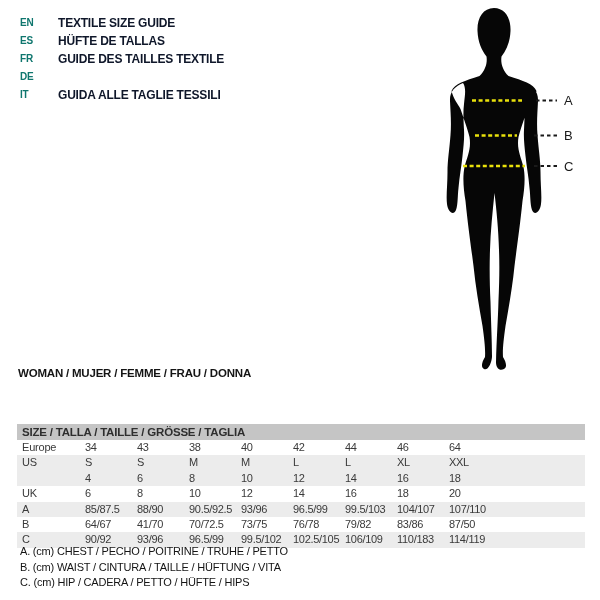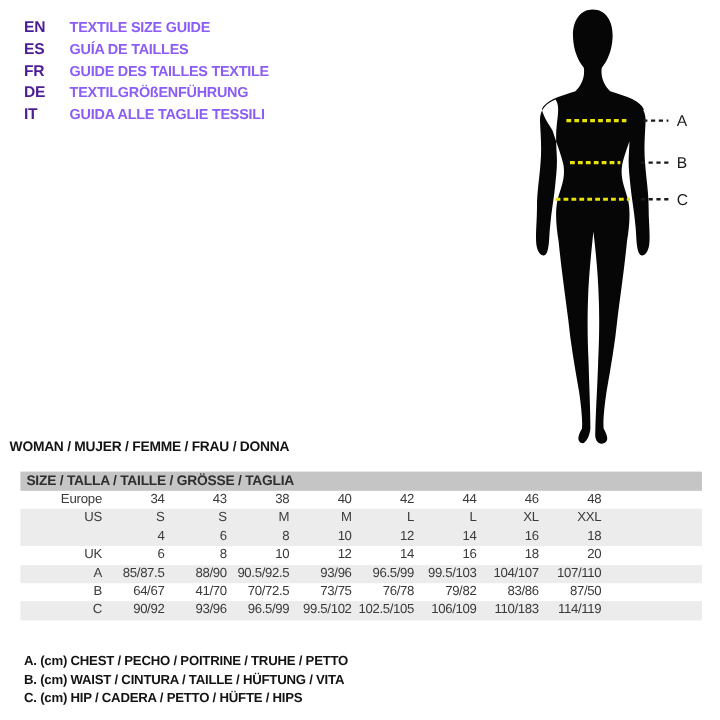--- a/index.html
+++ b/index.html
@@ -4,65 +4,64 @@
 <style>
   html,body{margin:0;padding:0;}
   body{
     width:600px;height:600px;position:relative;background:#ffffff;
     font-family:"Liberation Sans","DejaVu Sans",sans-serif;
     -webkit-font-smoothing:antialiased;
   }
   
   .langs{position:absolute;left:20px;top:14px;}
   .lang-row{display:flex;line-height:18px;}
-  .lang-code{width:38px;font-size:13px;font-weight:700;color:#4c1d95;letter-spacing:-0.2px;}
-  .lang-title{font-size:12px;font-weight:700;color:#8b5cf6;letter-spacing:-0.2px;white-space:nowrap;}
+  .lang-code{width:38px;font-size:10px;font-weight:700;color:#0f766e;letter-spacing:-0.2px;}
+  .lang-title{font-size:12px;font-weight:700;color:#0f172a;letter-spacing:-0.2px;white-space:nowrap;}
 
   
   .figure-wrap{position:absolute;left:430px;top:0;width:170px;height:380px;}
   .figure-wrap svg{display:block;width:170px;height:380px;}
   .measure-label{font-size:13px;fill:#1a1a1a;font-family:"Liberation Sans","DejaVu Sans",sans-serif;}
 
   
-  .woman-label{position:absolute;left:8px;top:367px;font-size:11.5px;font-weight:700;
+  .woman-label{position:absolute;left:18px;top:367px;font-size:11.5px;font-weight:700;
     color:#141414;letter-spacing:-0.2px;white-space:nowrap;}
 
   
   .size-table{position:absolute;left:17px;top:393px;width:568px;}
   .thead{height:16px;line-height:16px;padding-left:5px;font-size:11.5px;font-weight:700;
-    color:#2e2e2e;letter-spacing:-0.2px;box-sizing:border-box;}
+    color:#2e2e2e;letter-spacing:-0.2px;box-sizing:border-box;margin-top:31px;}
   .trow{display:flex;height:15.4px;line-height:15.4px;font-size:11px;color:#3a3a3a;}
   .trow.shaded{background:#ececec;}
-  .tlabel{width:68px;padding-left:5px;box-sizing:border-box;text-align:right;letter-spacing:-0.2px;}
-  .tcell{width:52px;text-align:right;letter-spacing:-0.3px;white-space:nowrap;}
+  .tlabel{width:68px;padding-left:5px;box-sizing:border-box;text-align:left;letter-spacing:-0.2px;}
+  .tcell{width:52px;text-align:left;letter-spacing:-0.3px;white-space:nowrap;}
 
   
   .legend{position:absolute;left:20px;top:544px;}
-  .legend-line{font-size:11px;font-weight:700;color:#141414;line-height:15.6px;
+  .legend-line{font-size:11px;font-weight:400;color:#141414;line-height:15.6px;
     letter-spacing:-0.2px;white-space:nowrap;}
 </style>
 </head>
 <body>
 
 <div class="langs">
   <div class="lang-row">
     <span class="lang-code">EN</span>
     <span class="lang-title">TEXTILE SIZE GUIDE</span>
   </div>
   <div class="lang-row">
     <span class="lang-code">ES</span>
-    <span class="lang-title">GUÍA DE TAILLES</span>
+    <span class="lang-title">HÜFTE DE TALLAS</span>
   </div>
   <div class="lang-row">
     <span class="lang-code">FR</span>
     <span class="lang-title">GUIDE DES TAILLES TEXTILE</span>
   </div>
   <div class="lang-row">
     <span class="lang-code">DE</span>
-    <span class="lang-title">TEXTILGRÖßENFÜHRUNG</span>
   </div>
   <div class="lang-row">
     <span class="lang-code">IT</span>
     <span class="lang-title">GUIDA ALLE TAGLIE TESSILI</span>
   </div>
 </div>
 
 <div class="figure-wrap">
   <svg viewBox="0 0 170 380" xmlns="http://www.w3.org/2000/svg">
 
@@ -143,21 +142,21 @@
   <div>
       <div class="trow">
         <div class="tlabel">Europe</div>
         <div class="tcell">34</div>
         <div class="tcell">43</div>
         <div class="tcell">38</div>
         <div class="tcell">40</div>
         <div class="tcell">42</div>
         <div class="tcell">44</div>
         <div class="tcell">46</div>
-        <div class="tcell">48</div>
+        <div class="tcell">64</div>
       </div>
       <div class="trow shaded" style="background: rgb(236, 236, 236);">
         <div class="tlabel">US</div>
         <div class="tcell">S</div>
         <div class="tcell">S</div>
         <div class="tcell">M</div>
         <div class="tcell">M</div>
         <div class="tcell">L</div>
         <div class="tcell">L</div>
         <div class="tcell">XL</div>

